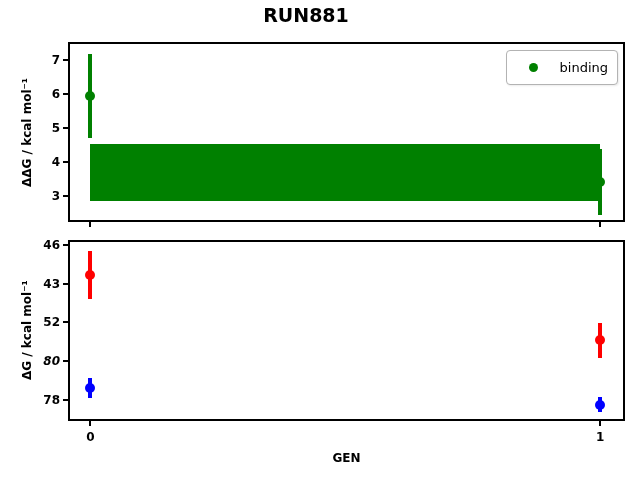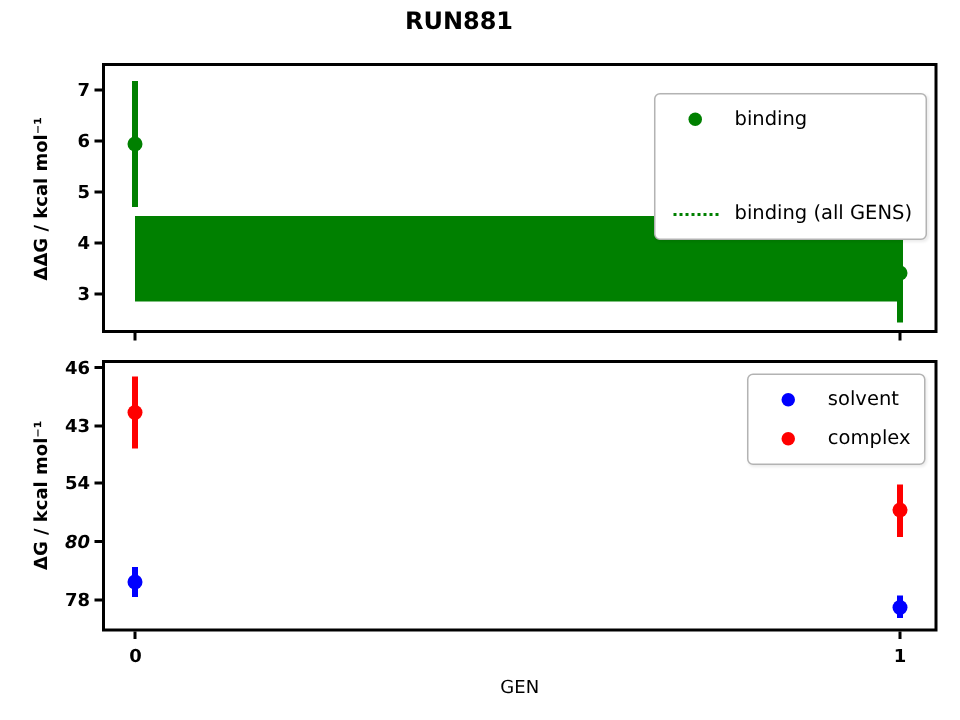--- a/index.html
+++ b/index.html
@@ -1,44 +1,44 @@
 <!DOCTYPE html>
 <html><head>
 <meta charset="utf-8">
 <style>
   html,body{margin:0;padding:0;background:#fff;}
   .figure{position:relative;width:640px;height:480px;background:#ffffff;
           font-family:"DejaVu Sans",sans-serif;color:#000;overflow:hidden;}
   .fig-title{position:absolute;top:4px;left:0;width:612px;text-align:center;
-             font-size:16px;font-weight:bold;}
+             font-size:19px;font-weight:bold;}
   .axes{position:absolute;border:2px solid #000;background:#fff;box-sizing:border-box;}
   #axes0{left:68px;top:42px;width:557px;height:180px;}
   #axes1{left:68px;top:240px;width:557px;height:181px;}
   .plot{position:absolute;left:0;top:0;right:0;bottom:0;}
   .tick{position:absolute;background:#000;z-index:4;}
   .ytick{left:-7px;width:5px;height:2px;}
   .xtick{bottom:-7px;width:2px;height:5px;}
   .yticklabel{position:absolute;right:calc(100% + 10px);transform:translateY(-50%);
               font-size:12px;font-weight:bold;white-space:nowrap;}
   .xticklabel{position:absolute;top:calc(100% + 11px);transform:translateX(-50%);
               font-size:12px;font-weight:bold;}
   .ylabel{position:absolute;left:-50px;top:0;height:100%;width:16px;
           writing-mode:vertical-rl;transform:rotate(180deg);text-align:center;
           font-size:12px;font-weight:bold;white-space:nowrap;}
   .xlabel{position:absolute;top:calc(100% + 32px);left:0;width:100%;text-align:center;
-          font-size:12px;font-weight:normal;}
+          font-size:12px;font-weight:bold;}
   .band{position:absolute;z-index:1;}
   .centerline{position:absolute;z-index:1;height:0;}
   .ebar{position:absolute;width:4px;transform:translateX(-50%);z-index:2;}
   .marker{position:absolute;width:10px;height:10px;border-radius:50%;
           transform:translate(-50%,-50%);z-index:3;}
   .legend{position:absolute;background:#fff;border:1px solid #b3b3b3;border-radius:4px;
           padding:5px 9px;z-index:6;display:flex;flex-direction:column;gap:3px;
           box-shadow:1px 1px 2px rgba(0,0,0,0.08);}
-  #legend0{top:18px;right:5px;gap:40px;}
+  #legend0{top:6px;right:5px;gap:40px;}
   #legend1{top:7px;right:6px;}
   .legend-row{display:flex;align-items:center;height:23px;}
   .lg-sym{width:36px;display:flex;justify-content:center;align-items:center;}
   .lg-dot{width:9px;height:9px;border-radius:50%;}
   .lg-dotline{width:30px;height:0;border-top:2px dotted #008000;}
   .lg-label{font-size:13px;margin-left:8px;white-space:nowrap;}
 </style>
 </head>
 <body>
 
@@ -67,64 +67,44 @@
         <div class="marker" style="left: 95.8525%; top: 78.3784%; background: rgb(0, 128, 0);"></div>
       </div>
     <div class="ylabel">ΔΔG / kcal mol⁻¹</div>
     <div class="legend" id="legend0">
       <div class="legend-row">
         <span class="lg-sym">
           <span class="lg-dot" style="background: rgb(0, 128, 0);"></span>
         </span>
         <span class="lg-label">binding</span>
       </div>
-      <div class="legend-row">
-        <span class="lg-sym">
-          <span class="lg-dotline" style="border-color: rgb(0, 128, 0);"></span>
-        </span>
-        <span class="lg-label">binding (all GENS)</span>
-      </div>
     </div>
   </div>
 
   <div class="axes" id="axes1">
     <div class="plot">
         <div class="tick ytick" style="top: calc(89.083% - 1px);"></div>
         <div class="yticklabel" style="top: 89.083%;">78</div>
         <div class="tick ytick" style="top: calc(67.2489% - 1px);"></div>
         <div class="yticklabel" style="top: 67.2489%; font-style: italic;">80</div>
         <div class="tick ytick" style="top: calc(45.4148% - 1px);"></div>
-        <div class="yticklabel" style="top: 45.4148%;">54</div>
+        <div class="yticklabel" style="top: 45.4148%;">52</div>
         <div class="tick ytick" style="top: calc(23.5808% - 1px);"></div>
         <div class="yticklabel" style="top: 23.5808%;">43</div>
         <div class="tick ytick" style="top: calc(1.74672% - 1px);"></div>
         <div class="yticklabel" style="top: 1.74672%;">46</div>
         <div class="tick xtick" style="left: calc(3.68664% - 1px);"></div>
         <div class="xticklabel" style="left: 3.68664%;">0</div>
         <div class="tick xtick" style="left: calc(95.8525% - 1px);"></div>
         <div class="xticklabel" style="left: 95.8525%;">1</div>
         <div class="ebar" style="left: 3.68664%; top: 76.7467%; height: 11.1354%; background: rgb(0, 0, 255);"></div>
         <div class="marker" style="left: 3.68664%; top: 82.3144%; background: rgb(0, 0, 255);"></div>
         <div class="ebar" style="left: 95.8525%; top: 87.5546%; height: 8.73362%; background: rgb(0, 0, 255);"></div>
         <div class="marker" style="left: 95.8525%; top: 91.9214%; background: rgb(0, 0, 255);"></div>
         <div class="ebar" style="left: 3.68664%; top: 4.91266%; height: 27.5109%; background: rgb(255, 0, 0);"></div>
         <div class="marker" style="left: 3.68664%; top: 18.6681%; background: rgb(255, 0, 0);"></div>
         <div class="ebar" style="left: 95.8525%; top: 45.7424%; height: 19.6507%; background: rgb(255, 0, 0);"></div>
         <div class="marker" style="left: 95.8525%; top: 55.5677%; background: rgb(255, 0, 0);"></div>
       </div>
     <div class="ylabel">ΔG / kcal mol⁻¹</div>
     <div class="xlabel">GEN</div>
-    <div class="legend" id="legend1">
-      <div class="legend-row">
-        <span class="lg-sym">
-          <span class="lg-dot" style="background: rgb(0, 0, 255);"></span>
-        </span>
-        <span class="lg-label">solvent</span>
-      </div>
-      <div class="legend-row">
-        <span class="lg-sym">
-          <span class="lg-dot" style="background: rgb(255, 0, 0);"></span>
-        </span>
-        <span class="lg-label">complex</span>
-      </div>
-    </div>
   </div>
 </div>
 
 </body></html>

